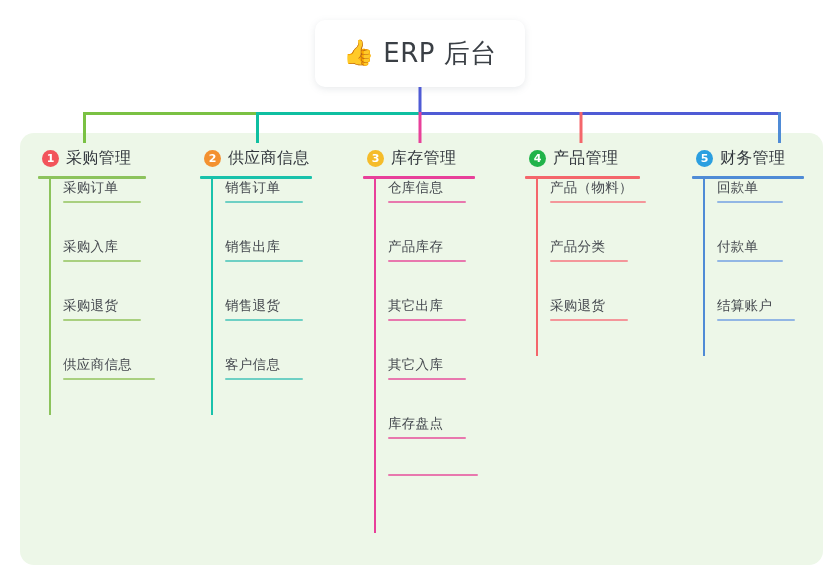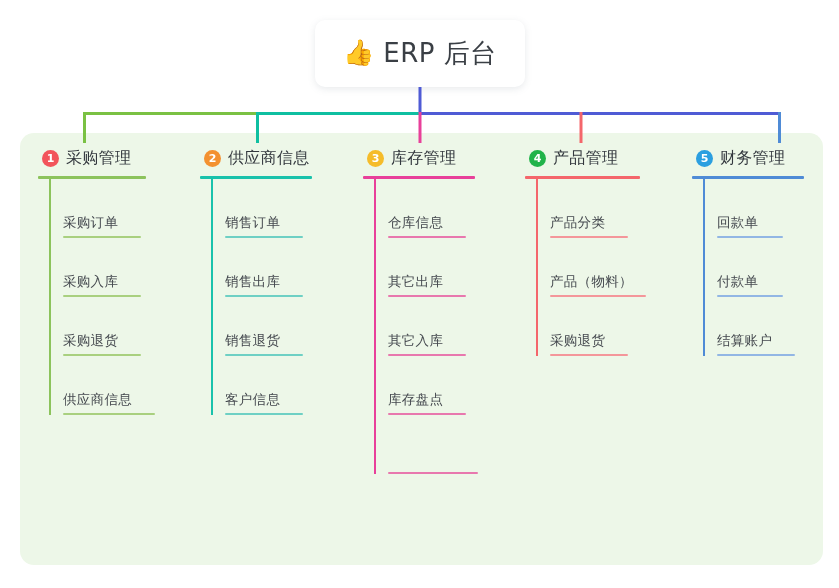--- a/index.html
+++ b/index.html
@@ -107,21 +107,20 @@
     top: 0;
     bottom: 0;
     width: 2px;
   }
   .leaf {
     position: relative;
     height: 59px;
     padding-left: 25px;
     display: flex;
     flex-direction: column;
-    justify-content: flex-end;
   }
   .leaf-label {
     font-size: 13.5px;
     color: #44484e;
     letter-spacing: 0.3px;
     white-space: nowrap;
     padding-bottom: 4px;
   }
   .leaf-rule {
     height: 2px;
@@ -214,20 +213,24 @@
           <span class="col-title">库存管理</span>
         </div>
         <div class="col-rule" style="background: rgb(232, 64, 154); width: 112px;"></div>
         <div class="leaf-list">
           <div class="spine" style="background: rgb(232, 64, 154);"></div>
           <div class="leaf">
             <div class="leaf-label">仓库信息</div>
             <div class="leaf-rule" style="background: rgb(232, 120, 174); width: 78px;"></div>
           </div>
           <div class="leaf">
+            <div class="leaf-label">产品库存</div>
+            <div class="leaf-rule" style="background: rgb(232, 120, 174); width: 78px;"></div>
+          </div>
+          <div class="leaf">
             <div class="leaf-label">其它出库</div>
             <div class="leaf-rule" style="background: rgb(232, 120, 174); width: 78px;"></div>
           </div>
           <div class="leaf">
             <div class="leaf-label">其它入库</div>
             <div class="leaf-rule" style="background: rgb(232, 120, 174); width: 78px;"></div>
           </div>
           <div class="leaf">
             <div class="leaf-label">库存盘点</div>
             <div class="leaf-rule" style="background: rgb(232, 120, 174); width: 78px;"></div>
@@ -239,28 +242,28 @@
       </div>
       <div class="column" style="left: 525px;">
         <div class="col-head">
           <span class="badge" style="background: rgb(33, 179, 74);">4</span>
           <span class="col-title">产品管理</span>
         </div>
         <div class="col-rule" style="background: rgb(244, 102, 107); width: 115px;"></div>
         <div class="leaf-list">
           <div class="spine" style="background: rgb(244, 102, 107);"></div>
           <div class="leaf">
+            <div class="leaf-label">产品（物料）</div>
+            <div class="leaf-rule" style="background: rgb(244, 150, 154); width: 96px;"></div>
+          </div>
+          <div class="leaf">
             <div class="leaf-label">产品分类</div>
             <div class="leaf-rule" style="background: rgb(244, 150, 154); width: 78px;"></div>
           </div>
           <div class="leaf">
-            <div class="leaf-label">产品（物料）</div>
-            <div class="leaf-rule" style="background: rgb(244, 150, 154); width: 96px;"></div>
-          </div>
-          <div class="leaf">
             <div class="leaf-label">采购退货</div>
             <div class="leaf-rule" style="background: rgb(244, 150, 154); width: 78px;"></div>
           </div>
         </div>
       </div>
       <div class="column" style="left: 692px;">
         <div class="col-head">
           <span class="badge" style="background: rgb(43, 159, 224);">5</span>
           <span class="col-title">财务管理</span>
         </div>

